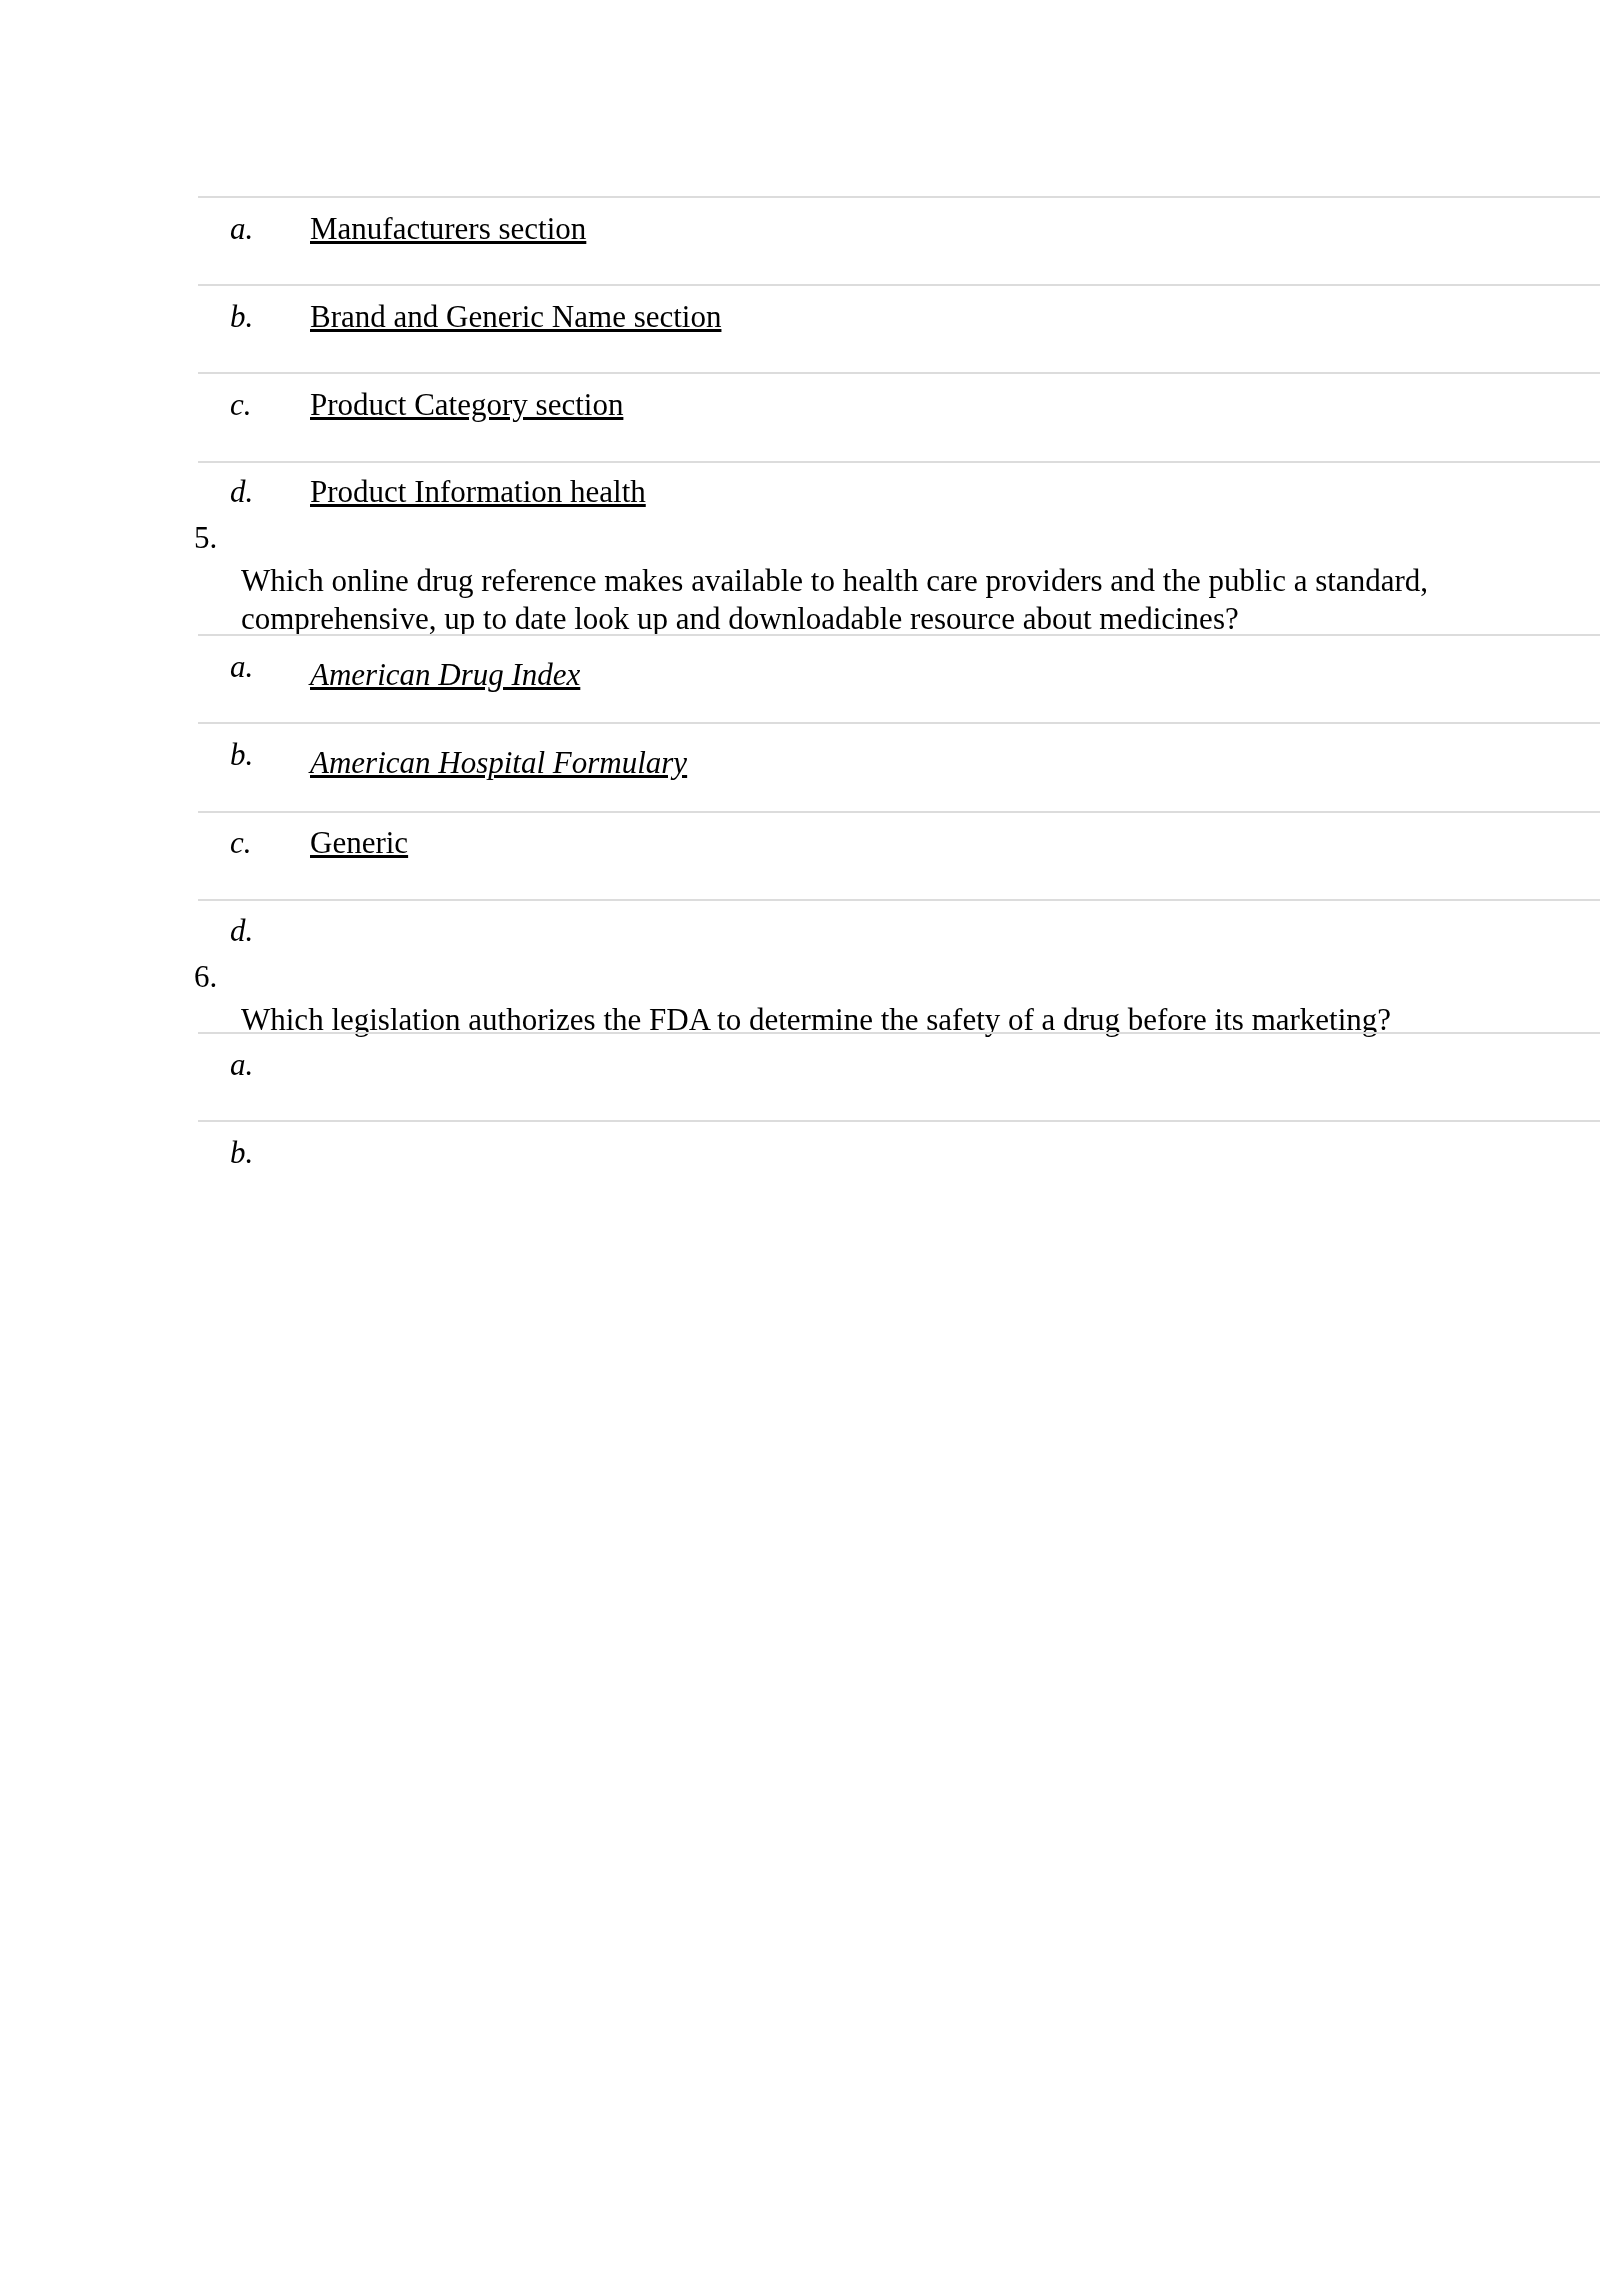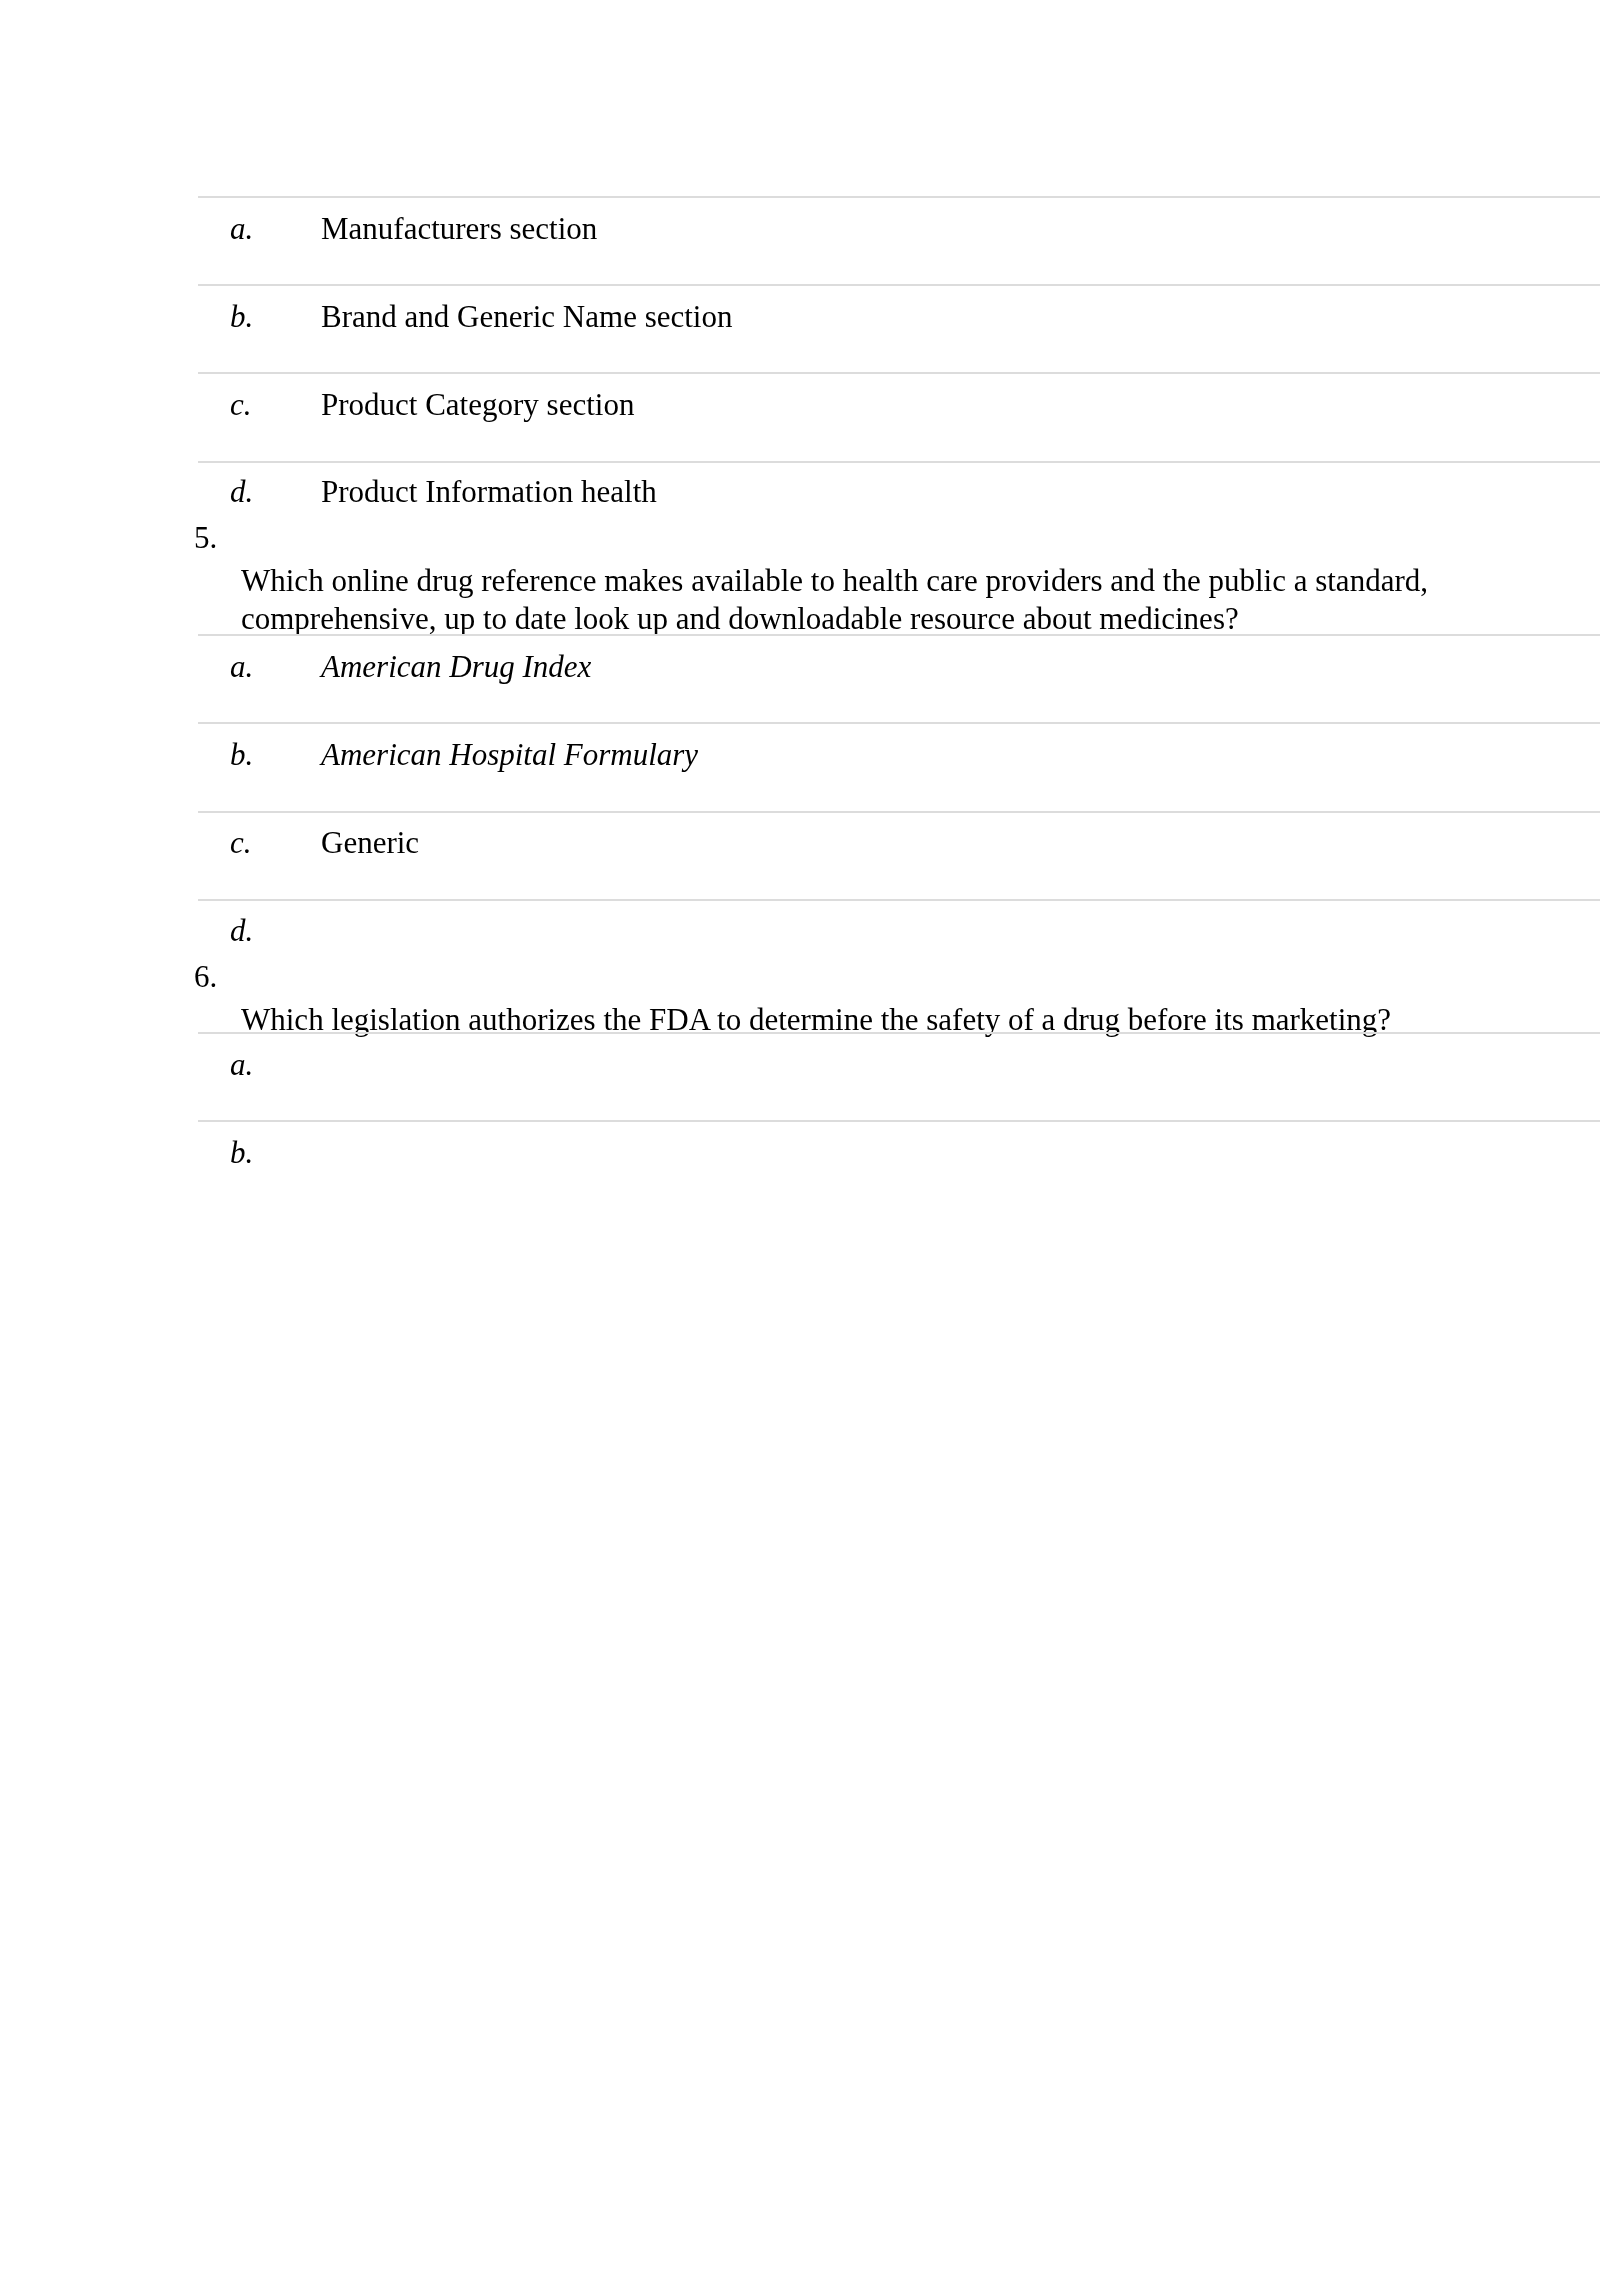--- a/index.html
+++ b/index.html
@@ -1,21 +1,21 @@
 <!DOCTYPE html>
 <html><head>
 <meta charset="utf-8">
 <style>
   html, body { margin:0; padding:0; background:#ffffff; }
   body { width:1621px; height:2293px; position:relative; font-family:"Liberation Serif", serif; color:#000; font-size:31px; }
   .hr { position:absolute; left:198px; width:1402px; height:0; border-top:2.9px solid #dcdcdc; }
   .opt { position:absolute; left:0; width:1621px; height:39px; }
   .letter { position:absolute; left:230px; font-style:italic; }
-  .otext { position:absolute; left:321px; }
-  .it { font-style:italic; }
+  .otext { position:absolute; left:310px;text-decoration:underline; }
+  .it { font-style:italic;margin-top:8px; }
   .q { position:absolute; left:194px; width:1392px; line-height:38px; }
   .qnum { position:absolute; left:0; }
   .qtext { position:absolute; left:47px; width:1353px;margin-top:43px; }
 </style>
 </head>
 <body>
 
 <div class="hr" style="top:196px"></div>
 <div class="opt" style="top:211px">
   <span class="letter">a.</span>

